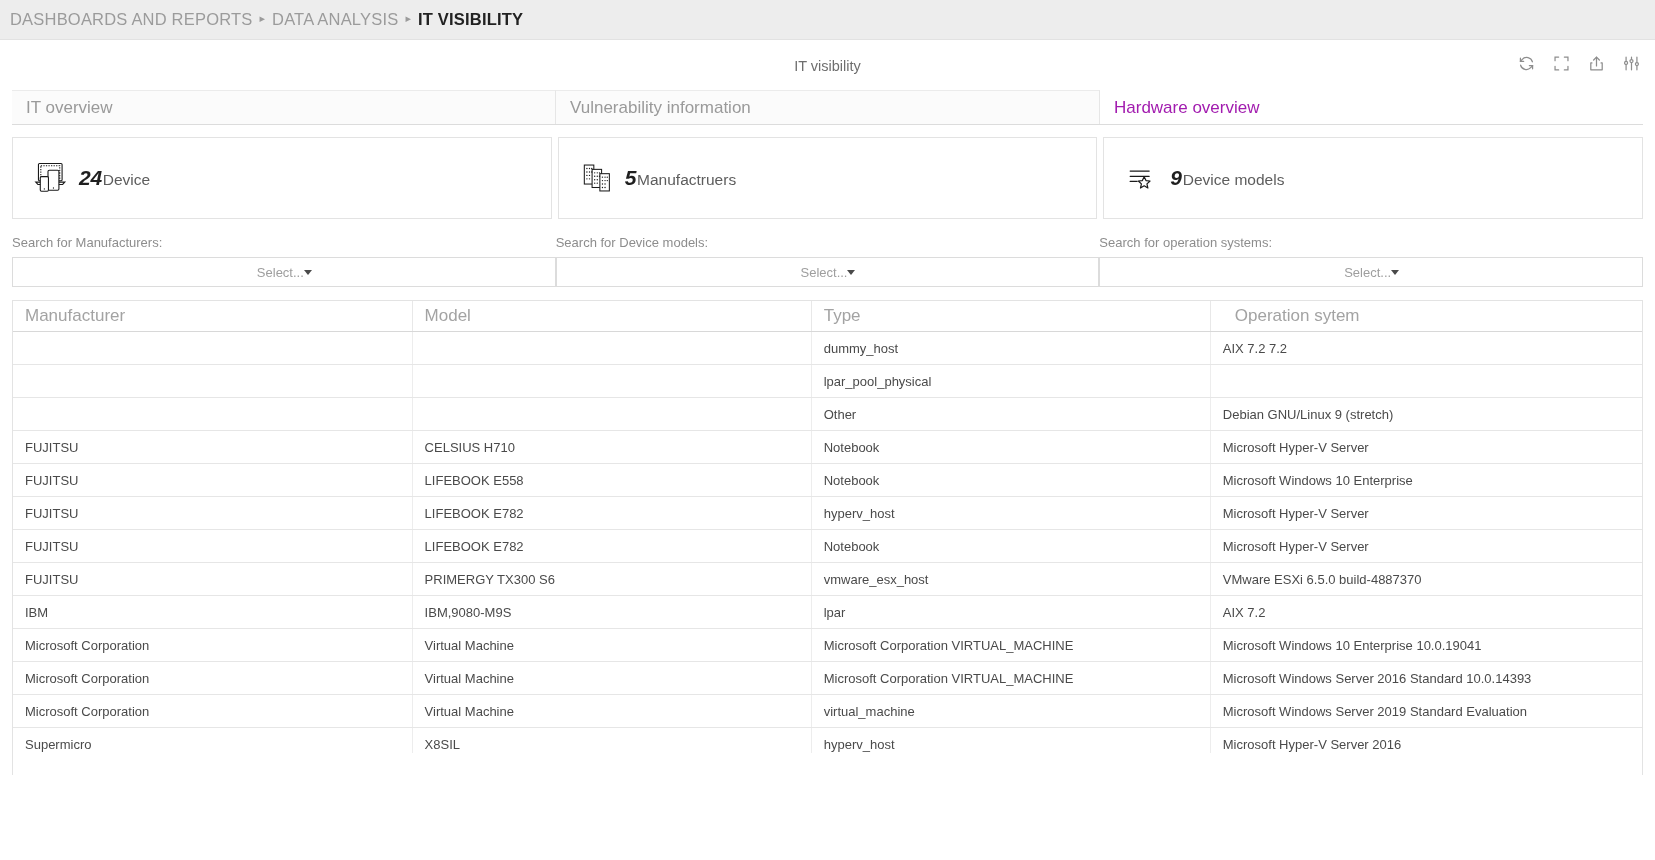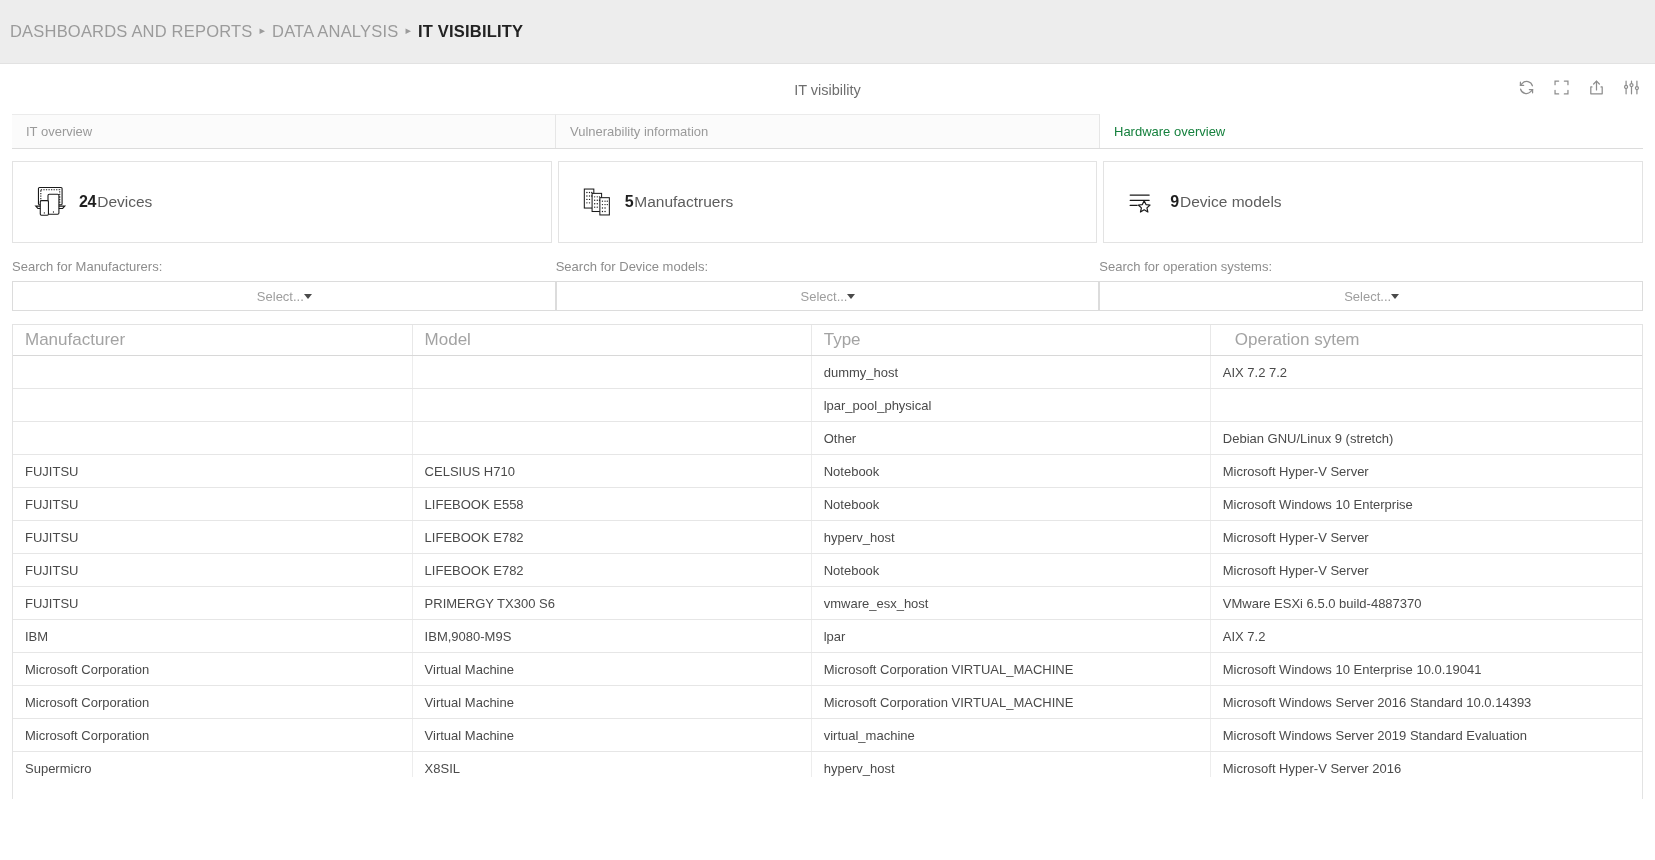--- a/index.html
+++ b/index.html
@@ -11,21 +11,21 @@
     height: 860px;
     background: #ffffff;
     font-family: "Liberation Sans", sans-serif;
     font-size: 13px;
     color: #3c3c3c;
     overflow: hidden;
   }
 
   
   .breadcrumb-bar {
-    height: 64px;
+    height: 40px;
     background: #ededed;
     display: flex;
     align-items: center;
     padding: 0 0 0 10px;
     box-sizing: border-box;
     border-bottom: 1px solid #e2e2e2;
   }
   .crumb {
     font-size: 16.5px;
     letter-spacing: 0.2px;
@@ -87,33 +87,33 @@
     display: flex;
     margin: 8px 12px 0 12px;
     border-bottom: 1px solid #dcdcdc;
   }
   .tab {
     flex: 1 1 0;
     height: 34px;
     line-height: 34px;
     padding-left: 14px;
     box-sizing: border-box;
-    font-size: 13px;
+    font-size: 17px;
     color: #9a9a9a;
     background: #fbfbfb;
     border-right: 1px solid #e6e6e6;
     border-top: 1px solid #ebebeb;
     cursor: pointer;
     white-space: nowrap;
     overflow: hidden;
   }
   .tab:last-child { border-right: none; }
   .tab.active {
     background: #ffffff;
-    color: #15803d;
+    color: #a21caf;
     border-top: 1px solid transparent;
   }
 
   
   .kpi-row {
     display: flex;
     gap: 6px;
     margin: 12px 12px 0 12px;
   }
   .kpi-card {
@@ -137,24 +137,25 @@
     margin-right: 4px;
     color: #1a1a1a;
   }
   .kpi-icon svg { display: block; }
   .kpi-text {
     display: flex;
     align-items: baseline;
     white-space: nowrap;
   }
   .kpi-value {
-    font-size: 16px;
+    font-size: 21px;
     font-weight: bold;
     color: #1f1f1f;
     letter-spacing: -0.3px;
+    font-style: italic;
   }
   .kpi-label {
     font-size: 15.5px;
     color: #5d5d5d;
     margin-left: 1px;
   }
 
   
   .filter-row {
     display: flex;
@@ -311,21 +312,21 @@
           <rect x="8.6" y="7.6" width="20.8" height="13.8" stroke-dasharray="1.4 1.4"></rect>
           <path d="M3 25.5h32l-2.4 2.6H5.4z"></path>
           <rect x="16.5" y="12.5" width="12" height="22" rx="1.4" fill="#ffffff"></rect>
           <rect x="8" y="19.5" width="9" height="16" rx="1.3" fill="#ffffff"></rect>
           <circle cx="12.5" cy="33" r="0.7" fill="#1a1a1a" stroke="none"></circle>
           <circle cx="22.5" cy="32" r="0.7" fill="#1a1a1a" stroke="none"></circle>
         </svg>
       </span>
       <span class="kpi-text">
         <span class="kpi-value">24</span>
-        <span class="kpi-label">Devices</span>
+        <span class="kpi-label">Device</span>
       </span>
     </div>
 
     <div class="kpi-card">
       <span class="kpi-icon">
         <svg viewBox="0 0 44 42" width="38" height="38" fill="none" stroke="#1a1a1a" stroke-width="1.2">
           <rect x="5" y="6" width="11" height="22" fill="#ffffff"></rect>
           <rect x="14" y="11" width="11" height="21" fill="#ffffff"></rect>
           <rect x="23" y="16" width="11" height="20" fill="#ffffff"></rect>
           <g fill="#1a1a1a" stroke="none">

